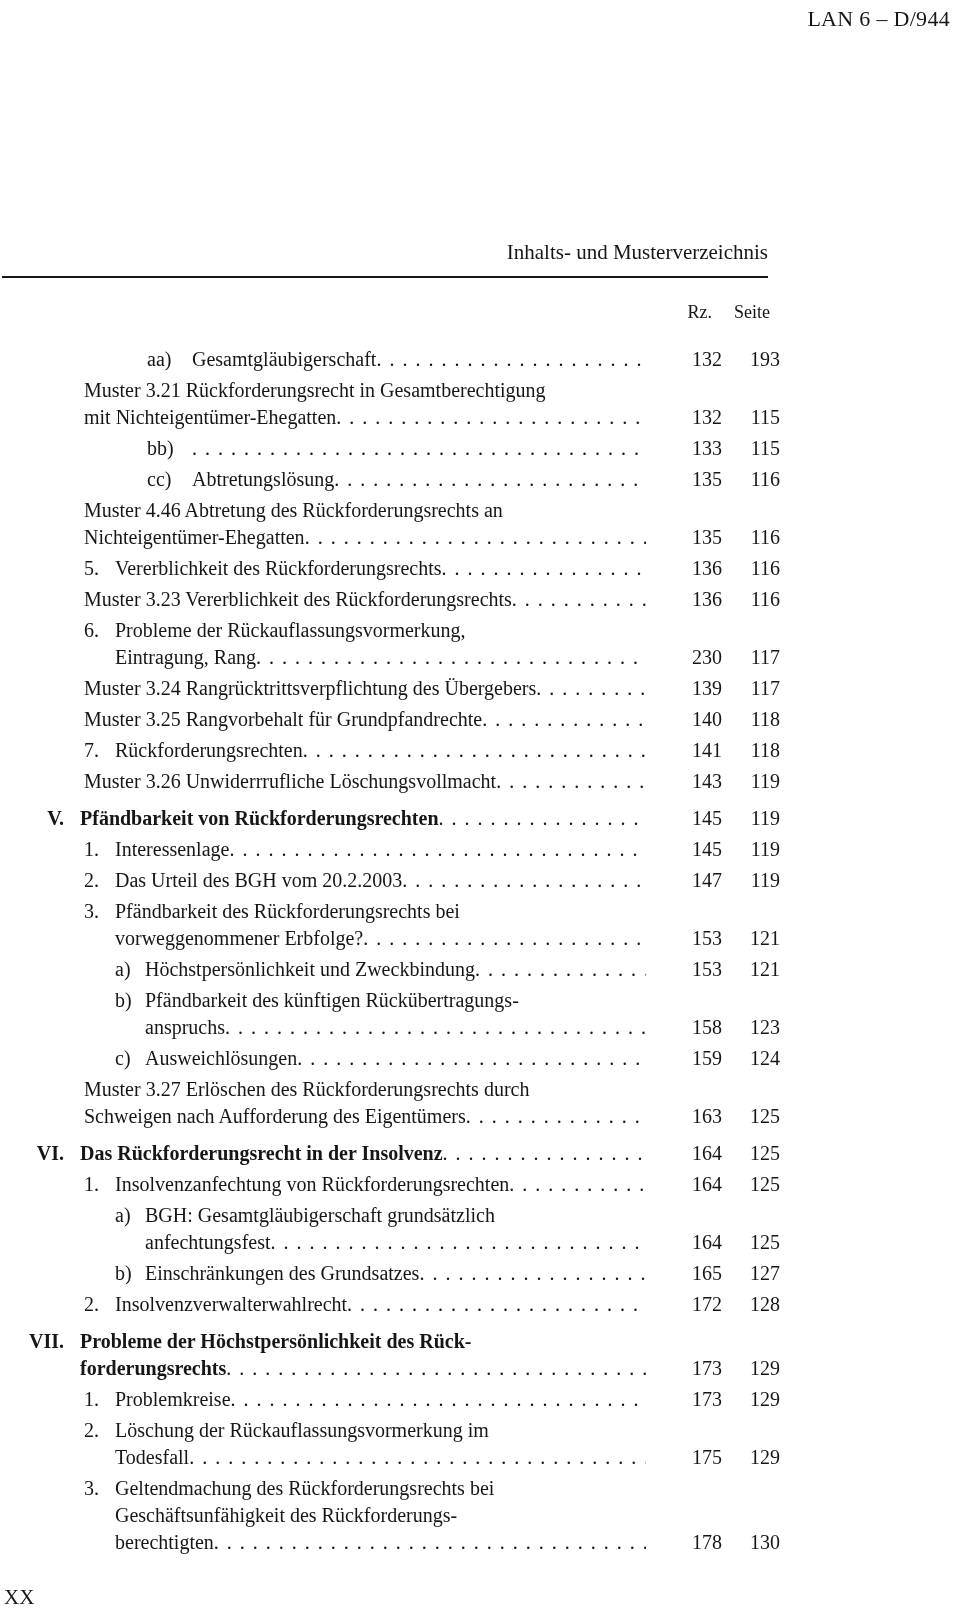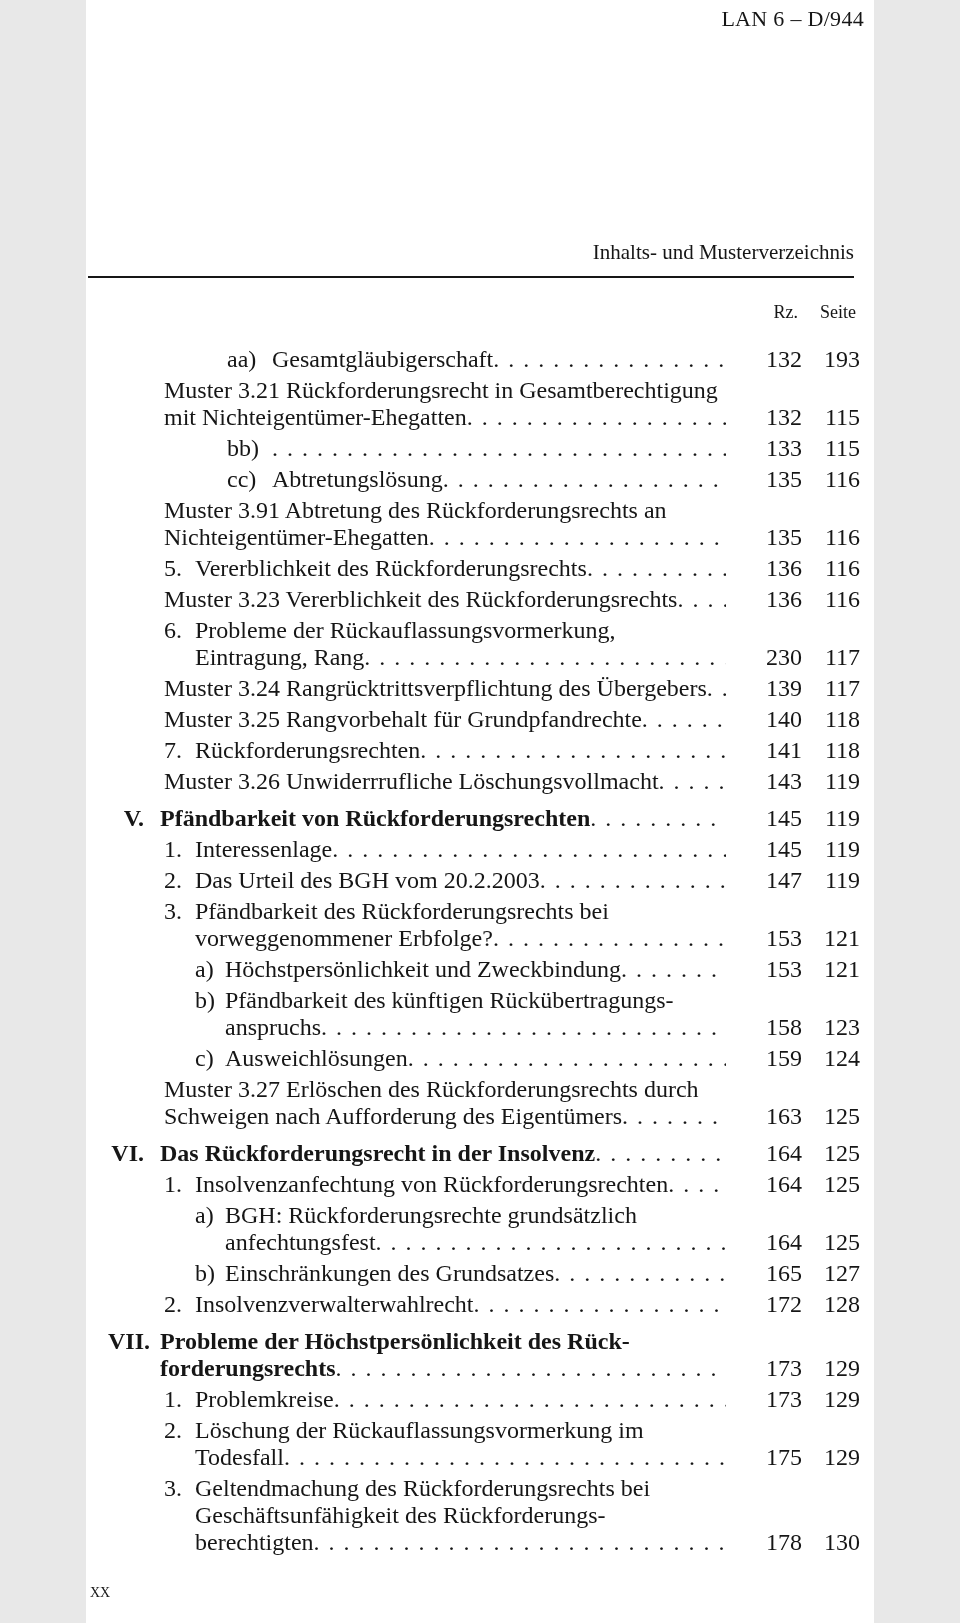--- a/index.html
+++ b/index.html
@@ -1,28 +1,28 @@
 <!DOCTYPE html>
 <html><head>
 <meta charset="utf-8">
 <style>
   html,body{margin:0;padding:0;background:#e8e8e8;}
   .page{
-    position:relative;width:788px;height:1623px;background:#ffffff;
+    position:relative;width:960px;height:1623px;background:#ffffff;
     font-family:"Liberation Serif","DejaVu Serif",serif;color:#161616;
     overflow:hidden;margin:0 auto;
   }
   .docref{position:absolute;top:6px;right:10px;font-size:22px;letter-spacing:.3px;}
   .title{position:absolute;top:240px;left:0;width:768px;text-align:right;font-size:21px;}
   .rule{position:absolute;top:276px;left:2px;width:766px;height:2px;background:#161616;}
   .colhead{position:absolute;top:302px;left:2px;width:768px;display:flex;align-items:baseline;font-size:18px;}
   .colhead .spacer{flex:1 1 auto;}
   .rz{flex:none;width:50px;text-align:right;font-weight:normal;}
   .seite{flex:none;width:58px;text-align:right;font-weight:normal;}
-  .toc{position:absolute;top:336px;left:6px;width:768px;font-size:24px;line-height:27px;}
+  .toc{position:absolute;top:336px;left:12px;width:768px;font-size:20px;line-height:27px;}
   .row{display:flex;align-items:baseline;}
   .gutter{flex:none;}
   .text{flex:none;white-space:nowrap;}
   .leader{
     flex:1 1 auto;overflow:hidden;white-space:nowrap;margin-right:26px;
     font-weight:normal;min-width:0;
   }
   .leader::before{
     content:" . . . . . . . . . . . . . . . . . . . . . . . . . . . . . . . . . . . . . . . . . . . . . . . . . . . . . . . . . . . . . . . . . . . .";
     letter-spacing:1.5px;
@@ -38,21 +38,21 @@
   .lvl-numcont{padding-left:103px;}
   .lvl-letter{padding-left:103px;}
   .lvl-letter .gutter{width:30px;text-align:left;}
   .lvl-lettercont{padding-left:133px;}
   .lvl-aa{padding-left:135px;}
   .lvl-aa .gutter{width:45px;text-align:left;}
   
   .sp-cont{margin-top:0;}
   .sp-entry{margin-top:4px;}
   .sp-section{margin-top:10px;}
-  .pageno{position:absolute;left:4px;top:1585px;font-size:14px;}
+  .pageno{position:absolute;left:4px;top:1585px;font-size:21px;}
 </style>
 </head>
 <body>
 
 <div class="page">
   <div class="docref">LAN 6 – D/944</div>
   <div class="title">Inhalts- und Musterverzeichnis</div>
   <div class="rule"></div>
   <div class="colhead">
     <span class="spacer"></span>
@@ -86,21 +86,21 @@
         <span class="seite">115</span>
       </div>
       <div class="row lvl-aa sp-entry">
         <span class="gutter">cc)</span>
         <span class="text">Abtretungslösung</span>
         <span class="leader"></span>
         <span class="rz">135</span>
         <span class="seite">116</span>
       </div>
       <div class="row lvl-muster sp-entry nodots">
-        <span class="text">Muster 3.91 Abtretung des Rückforderungsrechts an</span>
+        <span class="text">Muster 4.46 Abtretung des Rückforderungsrechts an</span>
         <span class="leader"></span>
         <span class="rz"></span>
         <span class="seite"></span>
       </div>
       <div class="row lvl-muster sp-cont">
         <span class="text">Nichteigentümer-Ehegatten</span>
         <span class="leader"></span>
         <span class="rz">135</span>
         <span class="seite">116</span>
       </div>
@@ -237,21 +237,21 @@
       </div>
       <div class="row lvl-num sp-entry">
         <span class="gutter">1.</span>
         <span class="text">Insolvenzanfechtung von Rückforderungsrechten</span>
         <span class="leader"></span>
         <span class="rz">164</span>
         <span class="seite">125</span>
       </div>
       <div class="row lvl-letter sp-entry nodots">
         <span class="gutter">a)</span>
-        <span class="text">BGH: Rückforderungsrechte grundsätzlich</span>
+        <span class="text">BGH: Gesamtgläubigerschaft grundsätzlich</span>
         <span class="leader"></span>
         <span class="rz"></span>
         <span class="seite"></span>
       </div>
       <div class="row lvl-lettercont sp-cont">
         <span class="text">anfechtungsfest</span>
         <span class="leader"></span>
         <span class="rz">164</span>
         <span class="seite">125</span>
       </div>

